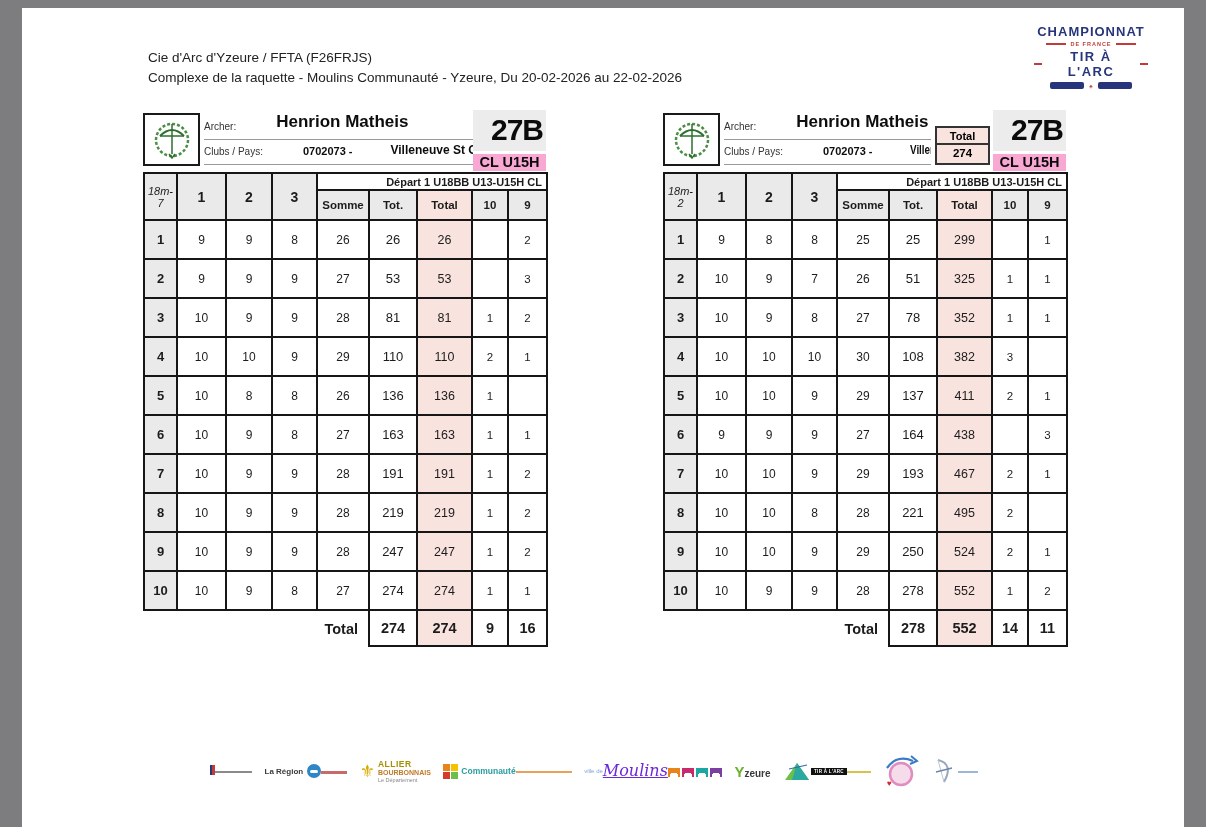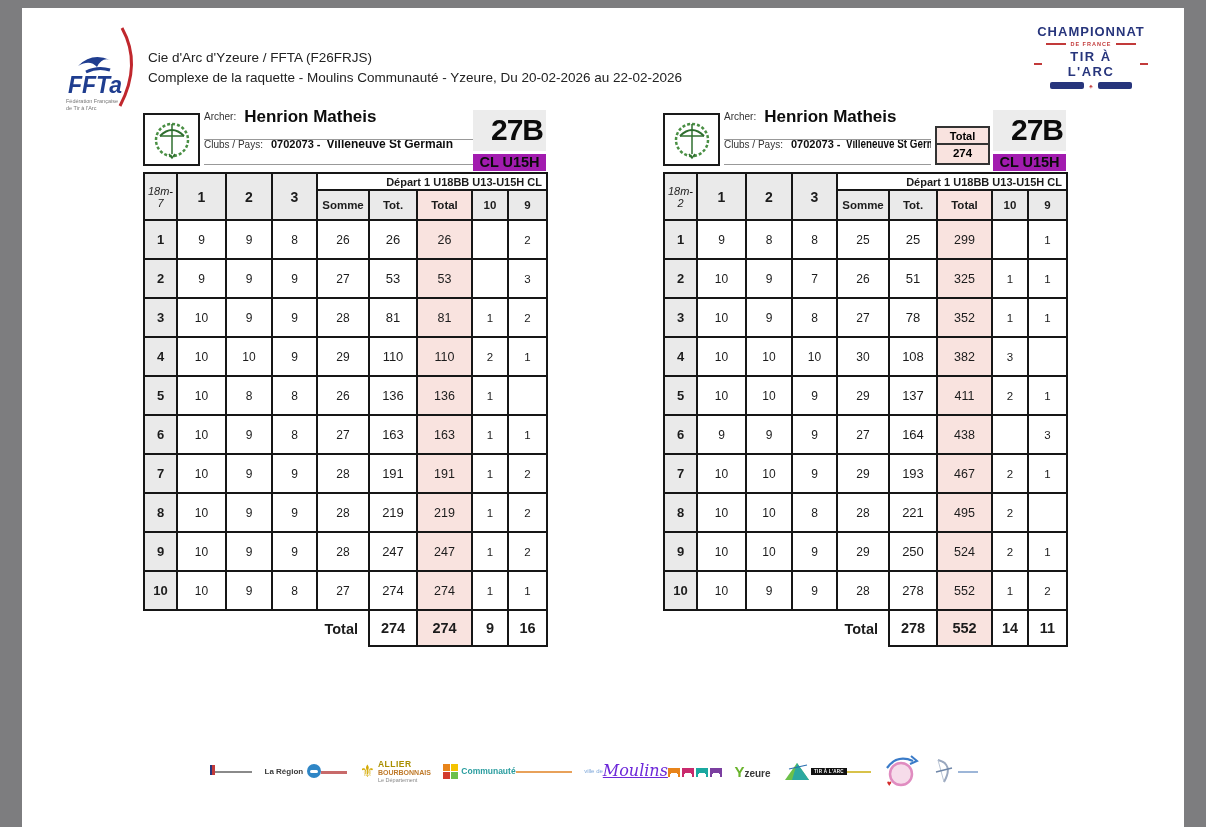--- a/index.html
+++ b/index.html
@@ -26,36 +26,36 @@
 
   
   .card { position:absolute; top:102px; width:403px; }
   .card-1 { left:121px; }
   .card-2 { left:641px; }
 
   .card-head { position:relative; height:62px; display:flex; }
   .club-logo-box { width:57px; height:53px; border:2px solid #1a1a1a; margin-top:3px; background:#fff;
                    display:flex; align-items:center; justify-content:center; flex-shrink:0; }
   .head-info { flex:1; display:flex; flex-direction:column; margin-left:4px; min-width:0; }
-  .hline { border-bottom:1.5px solid #999; display:flex; align-items:center; padding-bottom:16px; white-space:nowrap; overflow:hidden; }
+  .hline { border-bottom:1.5px solid #999; display:flex; align-items:flex-end; padding-bottom:7px; white-space:nowrap; overflow:hidden;gap:32px; }
   .hline-1 { height:30px; }
   .hline-2 { height:25px; }
   .lbl  { font-size:10px; color:#333; margin-right:8px; }
   .archer-name { font-size:17px; font-weight:bold; color:#0d0d0d; }
   .club-code { font-size:11px; font-weight:bold; color:#0d0d0d; margin-right:6px; }
   .club-name { font-size:12px; font-weight:bold; color:#0d0d0d; }
   .club-name.condensed { transform:scaleX(.82); transform-origin:left bottom; display:inline-block; }
   .run-total { width:55px; margin:16px 3px 0 4px; border:2px solid #333; flex-shrink:0; height:39px; }
   .run-total .rt1 { height:17px; background:#f9e3df; font-size:11px; font-weight:bold; text-align:center;
                     border-bottom:2px solid #333; line-height:16px; }
   .run-total .rt2 { height:18px; background:#f9e3df; font-size:11.5px; font-weight:bold; text-align:center; line-height:17px; }
   .target-box { width:73px; flex-shrink:0; }
   .target-num { height:41px; background:#ececec; font-size:30px; font-weight:bold; color:#0b0b0b;
                 text-align:right; padding-right:3px; line-height:40px; letter-spacing:-1px; }
-  .target-cat { height:17px; background:#a21caf; margin-top:3px; font-size:14.5px; font-weight:bold;
+  .target-cat { height:17px; background:#f9a8d4; margin-top:3px; font-size:14.5px; font-weight:bold;
                 text-align:center; line-height:17px; color:#0b0b0b; }
 
   table.score { border-collapse:collapse; table-layout:fixed; width:403px; margin-top:0; }
   table.score td { border:2px solid #161616; text-align:center; vertical-align:middle; color:#1c1c1c; padding:0; }
   .h-session { background:#eaeaea; font-size:11px; font-style:italic; color:#333; }
   .h-arrow   { background:#eaeaea; font-size:14px; font-weight:bold; }
   .h-depart  { background:#fff; font-size:11px; font-weight:bold; text-align:right !important; padding-right:4px !important; height:17px; }
   .h-sub     { background:#eaeaea; font-size:11.5px; font-weight:bold; height:30px; }
   .h-sub.pink{ background:#f9e3df; }
   tr.data-row { height:39px; }
@@ -102,30 +102,20 @@
   .yz-rest { font-size:10px; font-weight:bold; color:#3a3a3a; }
   .tal-bar { background:#111; color:#fff; font-size:4.5px; font-weight:bold; padding:1px 3px; margin-top:1px; letter-spacing:.3px; }
   .yellowbar { background:#d8c24a; height:2px; width:24px; margin-top:1px; }
   .bluebar { background:#9db6d8; height:2px; width:20px; margin-top:2px; }
 </style>
 </head>
 <body>
 
 <div class="page">
 
-  <div class="ffta-logo">
-    <svg width="82" height="86" viewBox="0 0 82 86">
-      <path d="M56 2 Q76 38 54 80" stroke="#c0272d" stroke-width="3" fill="none"></path>
-      <path d="M12 40 Q26 26 44 34 Q36 31 31 41 Q24 33 12 40 Z" fill="#1f3d8f"></path>
-      <path d="M20 46 Q32 40 44 44" stroke="#1f3d8f" stroke-width="3" fill="none"></path>
-    </svg>
-    <div style="position:absolute; left:2px; top:46px; font-size:23px; font-weight:bold; font-style:italic; color:#1f3d8f;">FFTa</div>
-    <div style="position:absolute; left:0; top:72px; font-size:5.5px; color:#777;">Fédération Française</div>
-    <div style="position:absolute; left:0; top:79px; font-size:5.5px; color:#777;">de Tir à l'Arc</div>
-  </div>
 
   <div class="doc-org">Cie d'Arc d'Yzeure / FFTA (F26FRJS)</div>
   <div class="doc-venue">Complexe de la raquette - Moulins Communauté - Yzeure, Du 20-02-2026 au 22-02-2026</div>
 
   <div class="champ-badge">
     <div class="champ-l1">CHAMPIONNAT</div>
     <div class="champ-l2">
       <span class="dash"></span>
       <span>DE FRANCE</span>
       <span class="dash"></span>

